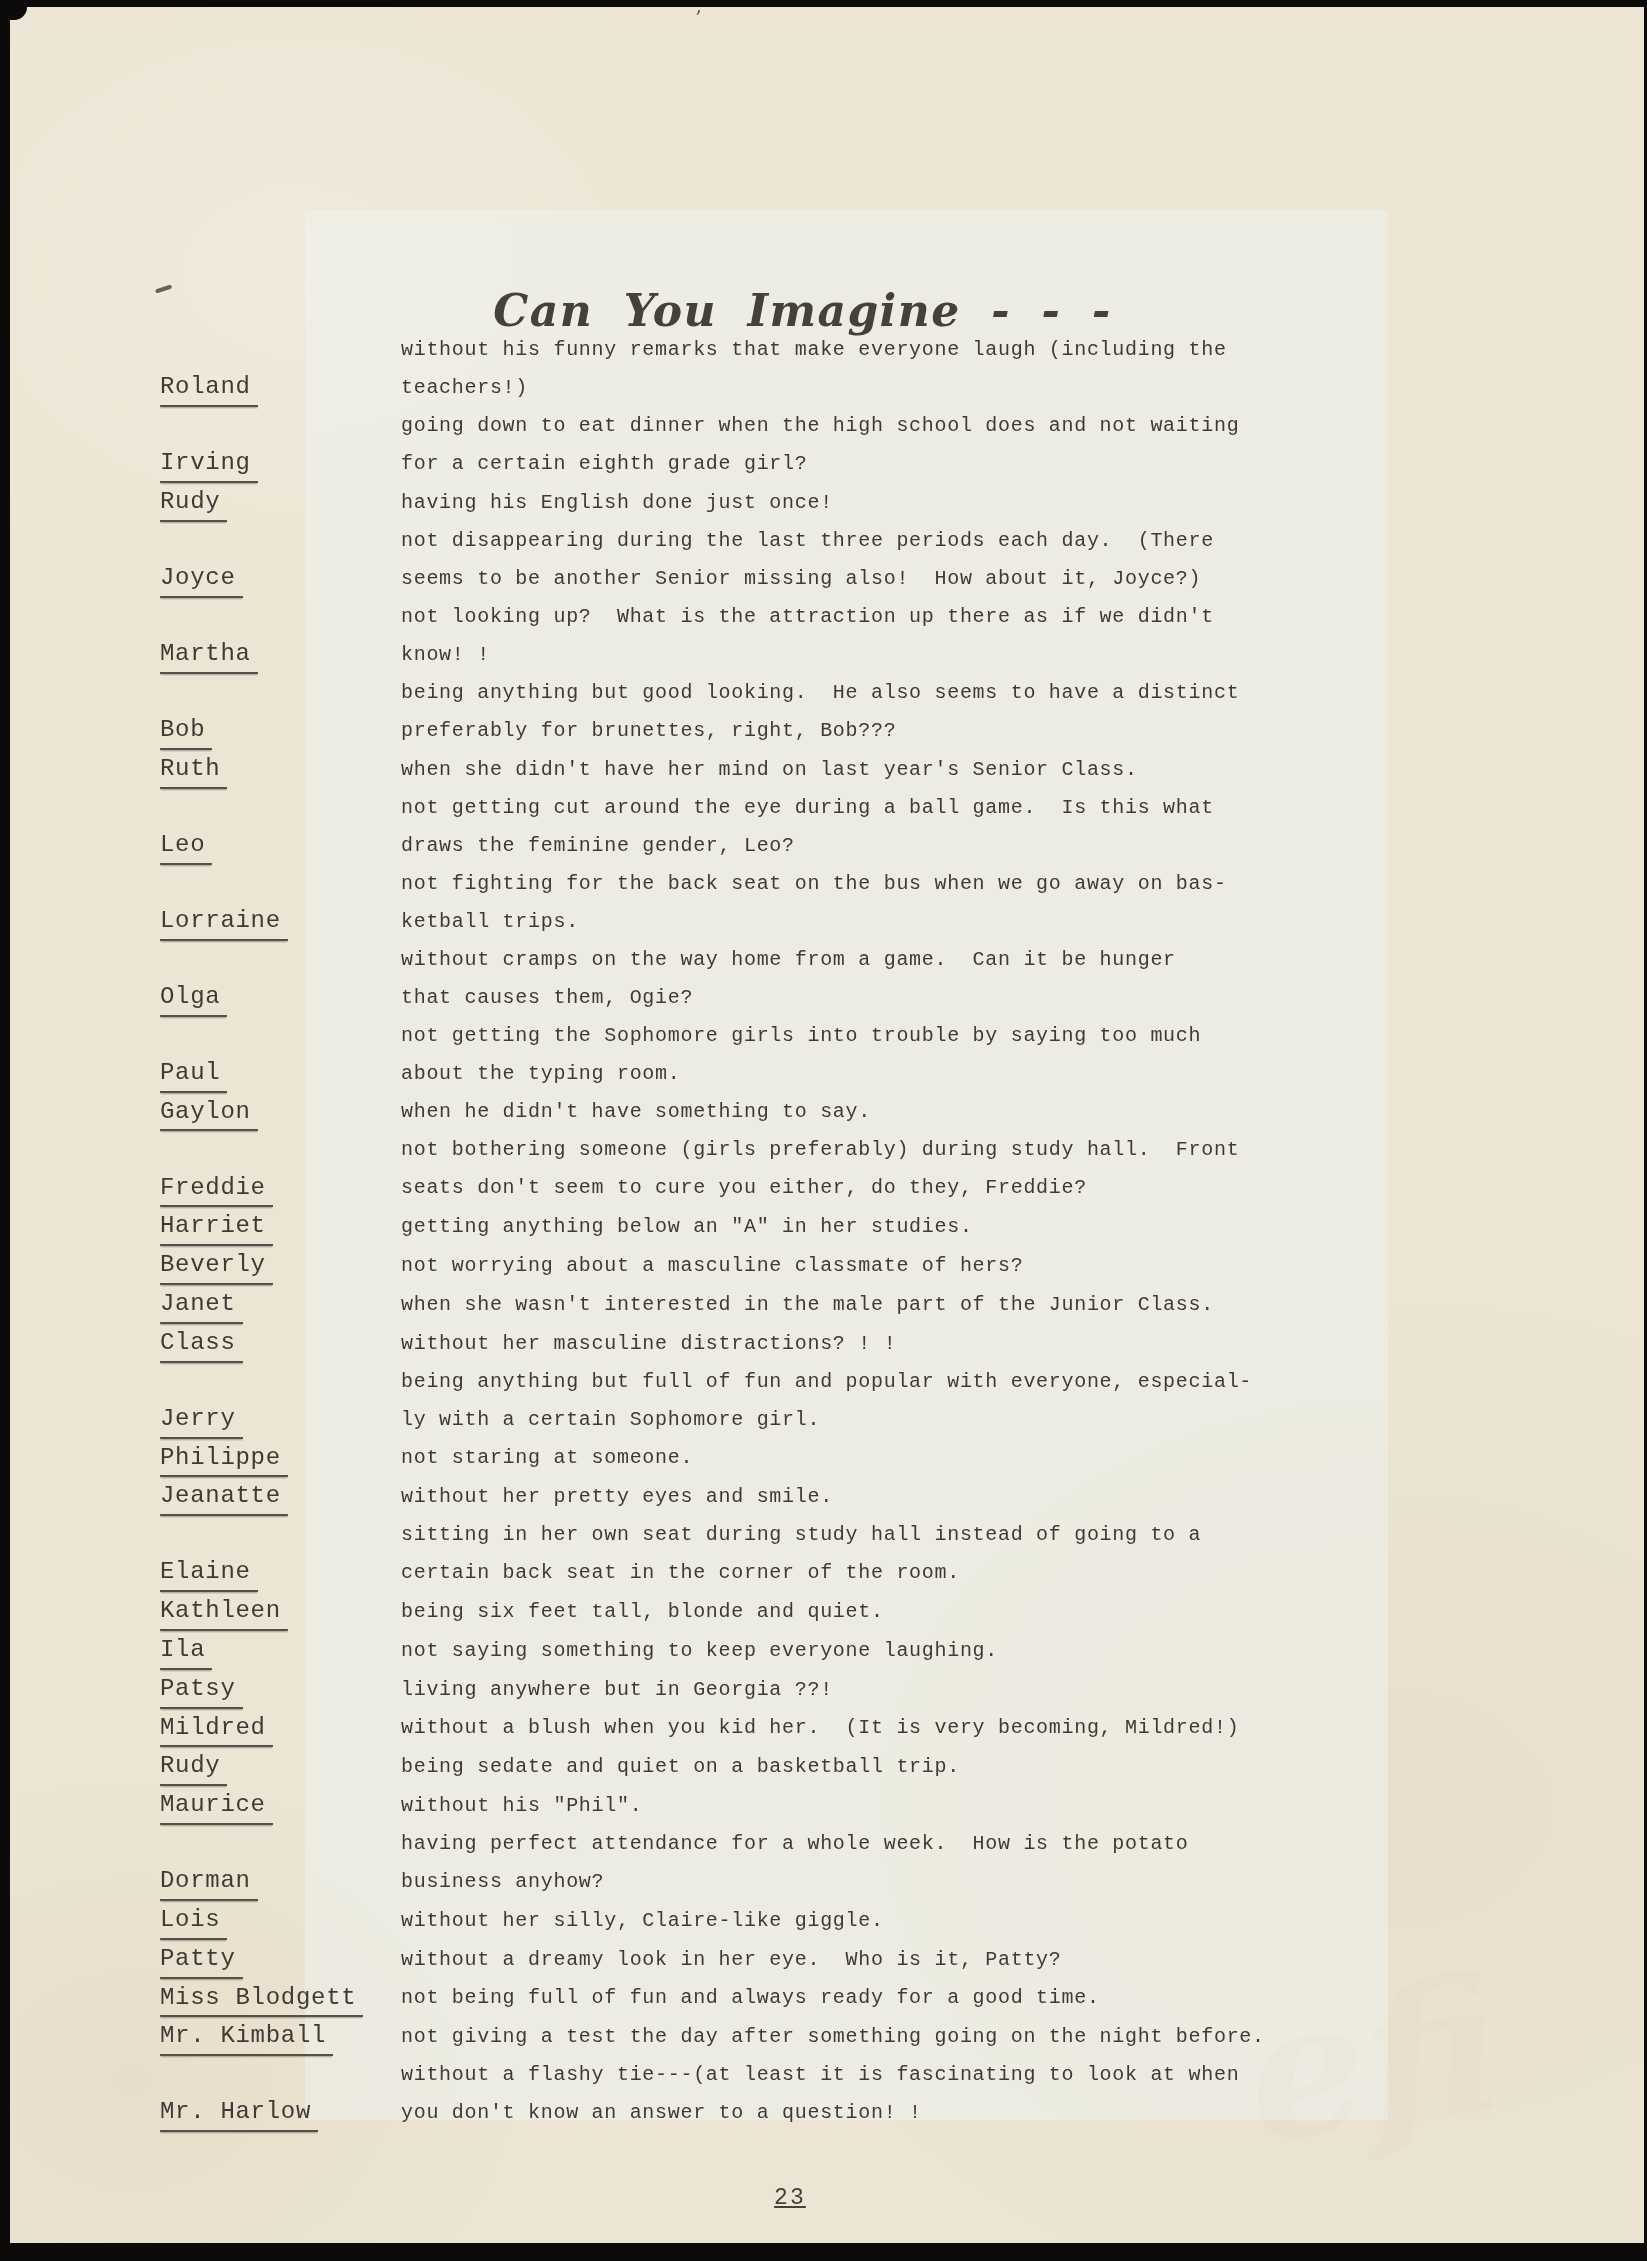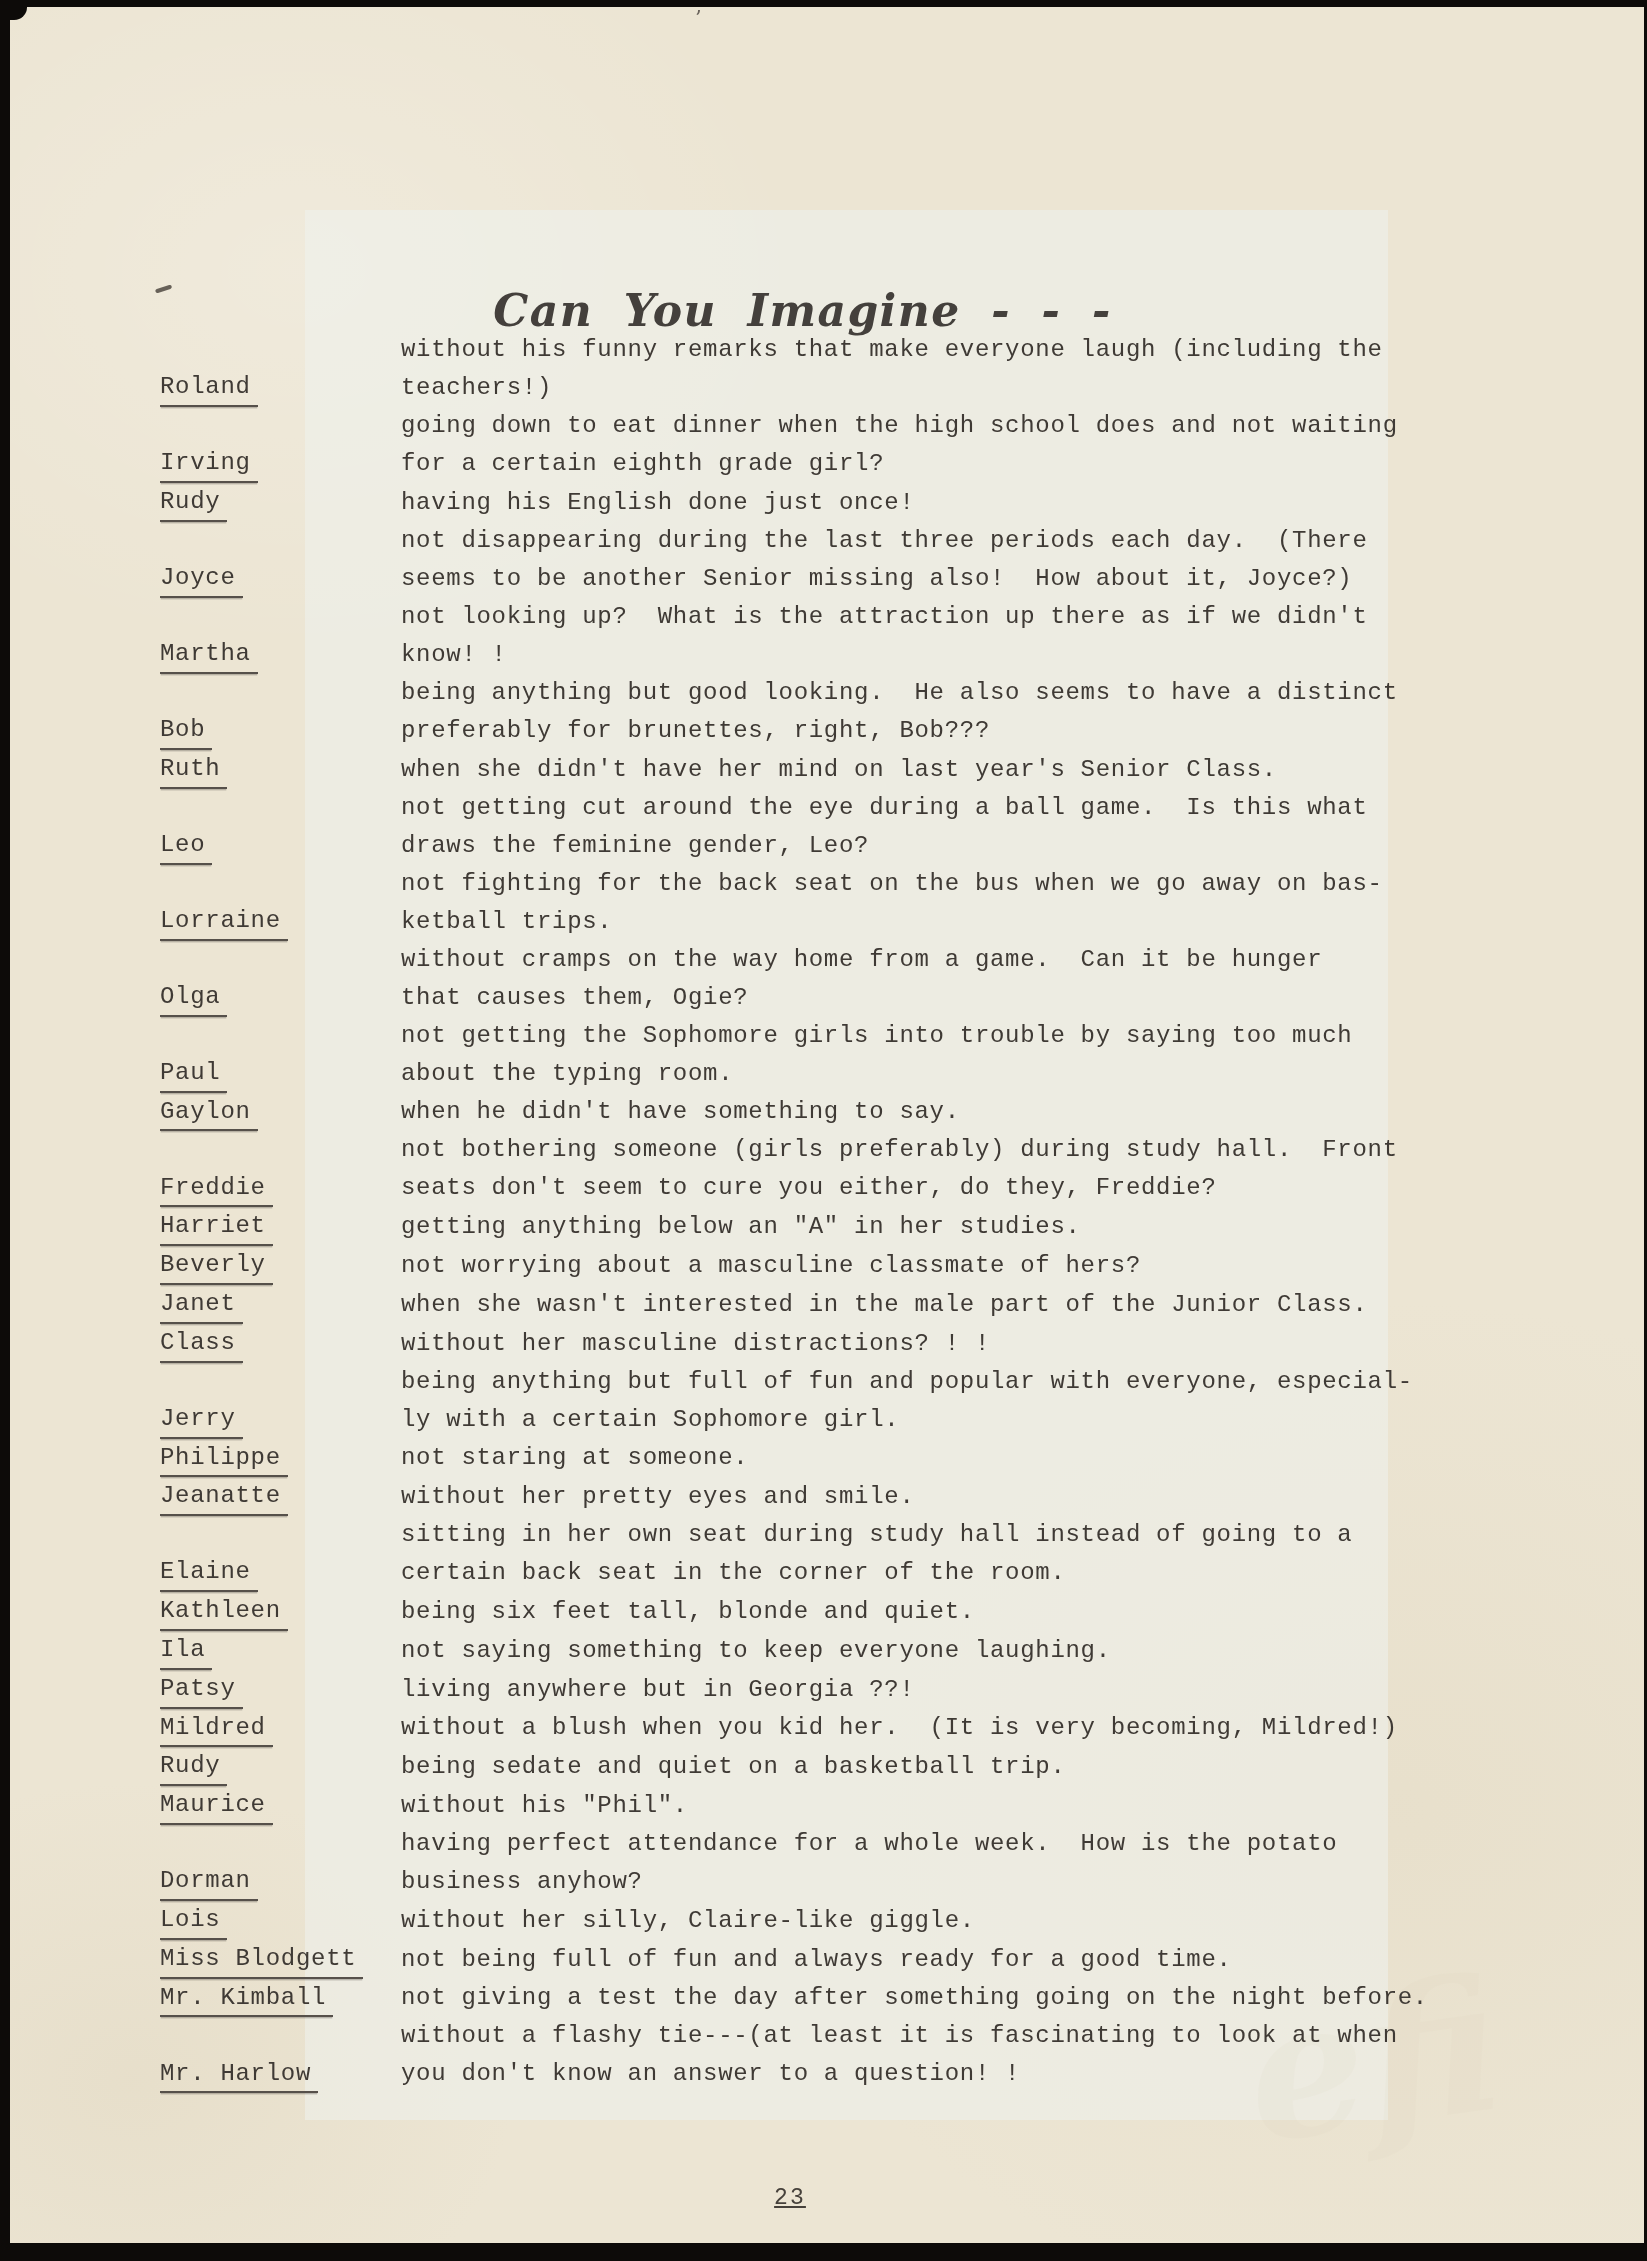--- a/index.html
+++ b/index.html
@@ -73,21 +73,21 @@
     line-height:30px;
     padding:1.4px 7px 2.8px 0;
     border-bottom:2.1px solid var(--underline);
     box-shadow:0 2.1px 0 -0.7px rgba(86,80,74,0.35);
     white-space:pre;
   }
   .lines-cell{
     flex:1 1 auto;
   }
   .desc-line{
-    font-size:24px;
+    font-size:20px;
     line-height:38px;
     letter-spacing:0.7px;
     white-space:pre;
   }
   .page-number{
     position:absolute;
     left:0;top:2185px;width:1580px;
     text-align:center;
     font-size:23px;
     letter-spacing:2.1px;
@@ -394,20 +394,28 @@
 
   <div class="entry">
     <div class="name-cell">
       <span class="entry-name">Lois</span>
     </div>
     <div class="lines-cell">
           <div class="desc-line">without her silly, Claire-like giggle.</div>
         </div>
   </div>
 
+  <div class="entry">
+    <div class="name-cell">
+      <span class="entry-name">Patty</span>
+    </div>
+    <div class="lines-cell">
+          <div class="desc-line">without a dreamy look in her eye.  Who is it, Patty?</div>
+        </div>
+  </div>
 
   <div class="entry">
     <div class="name-cell">
       <span class="entry-name">Miss Blodgett</span>
     </div>
     <div class="lines-cell">
           <div class="desc-line">not being full of fun and always ready for a good time.</div>
         </div>
   </div>
 

